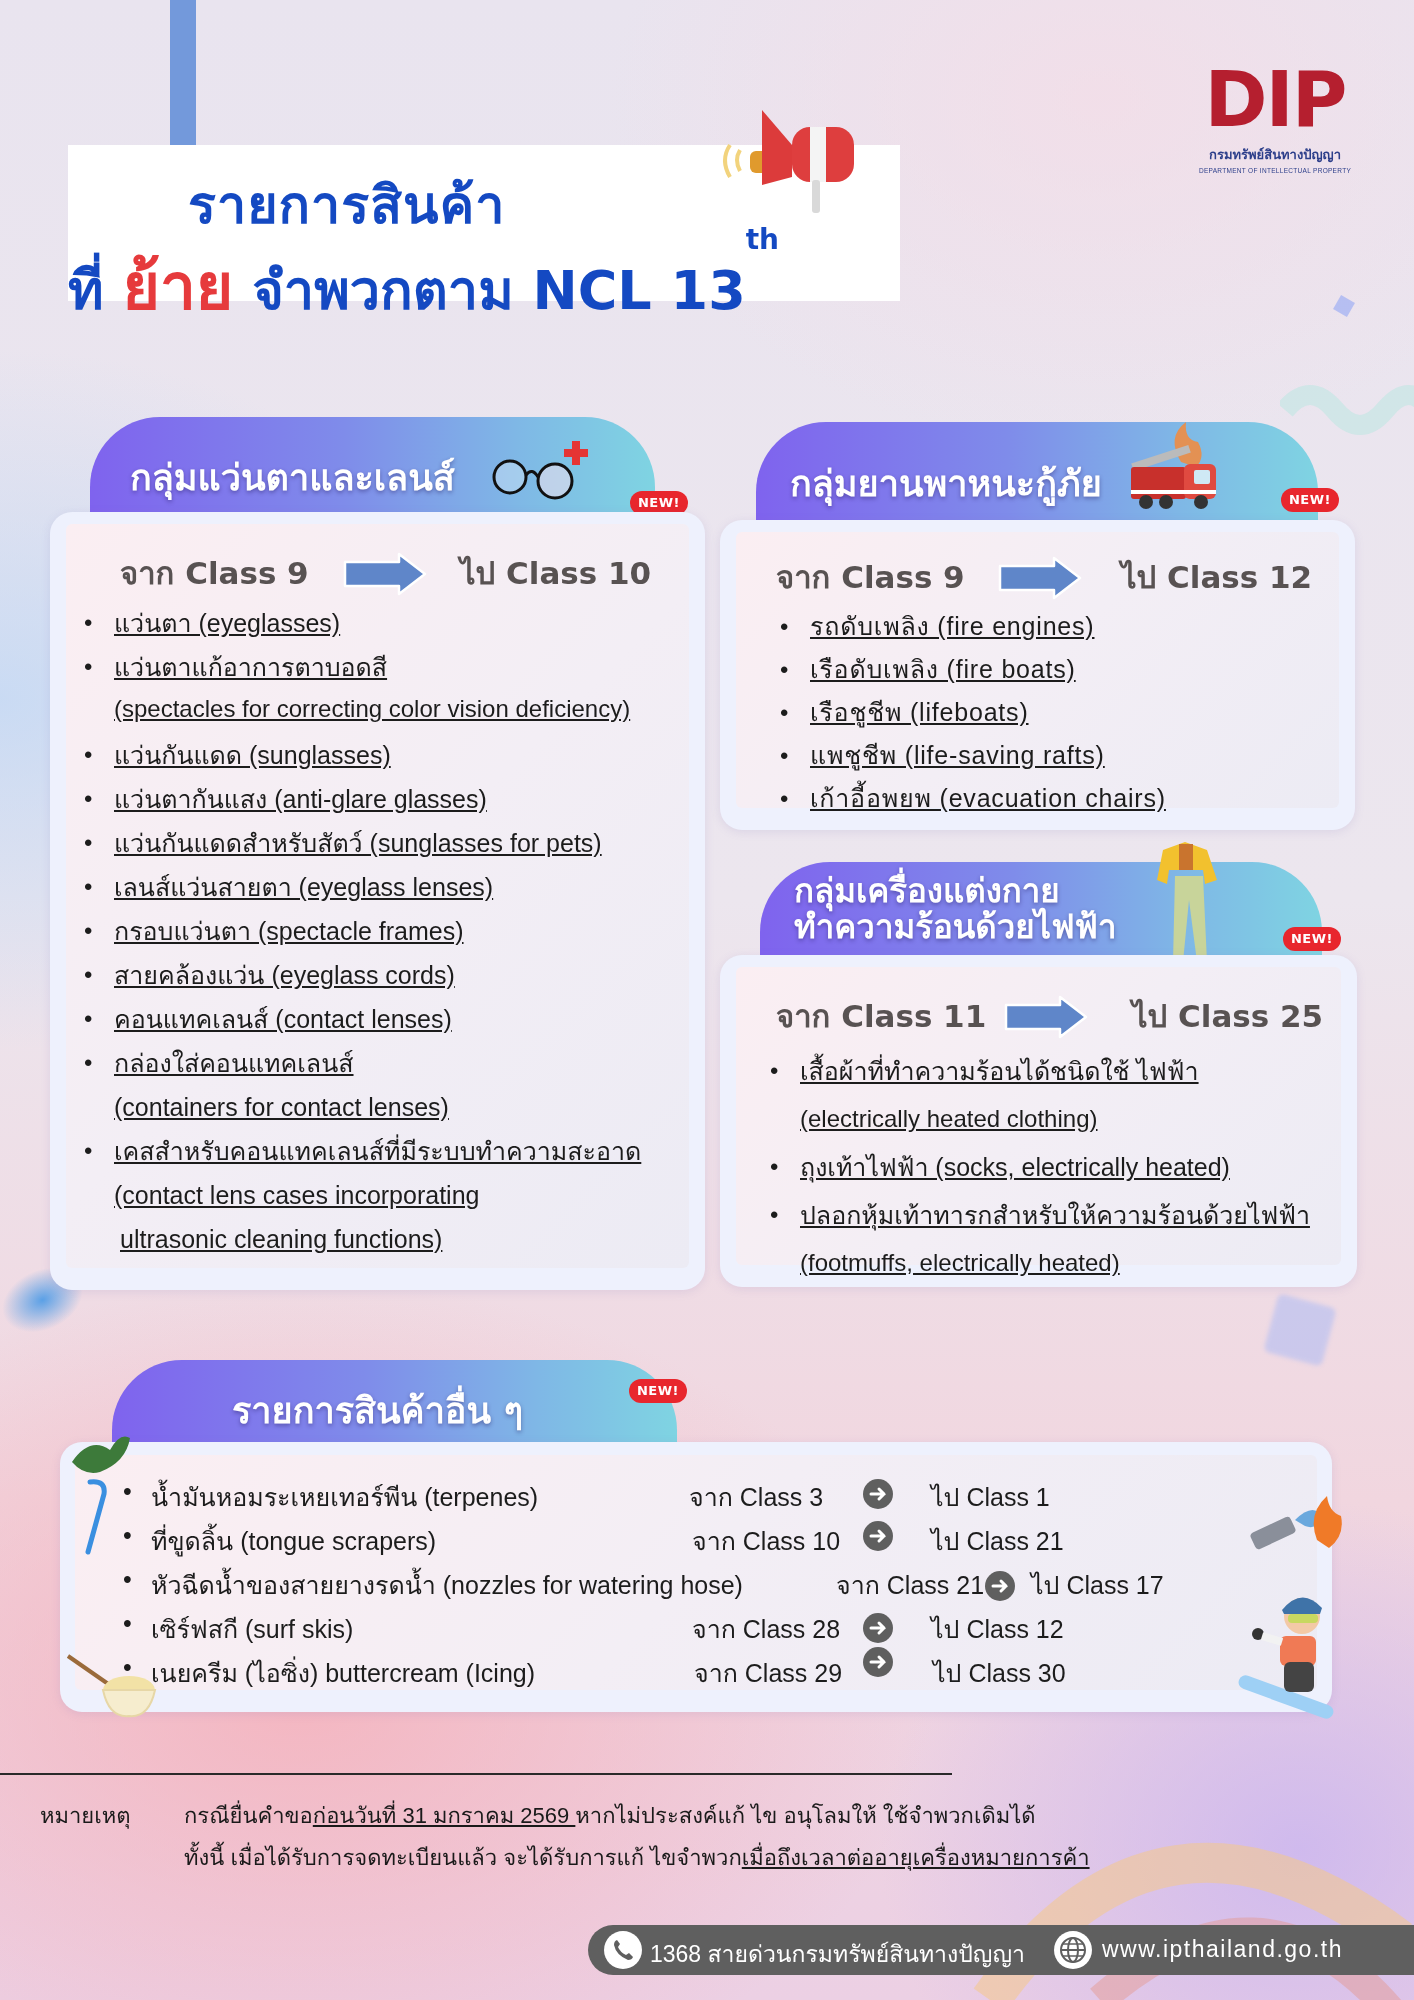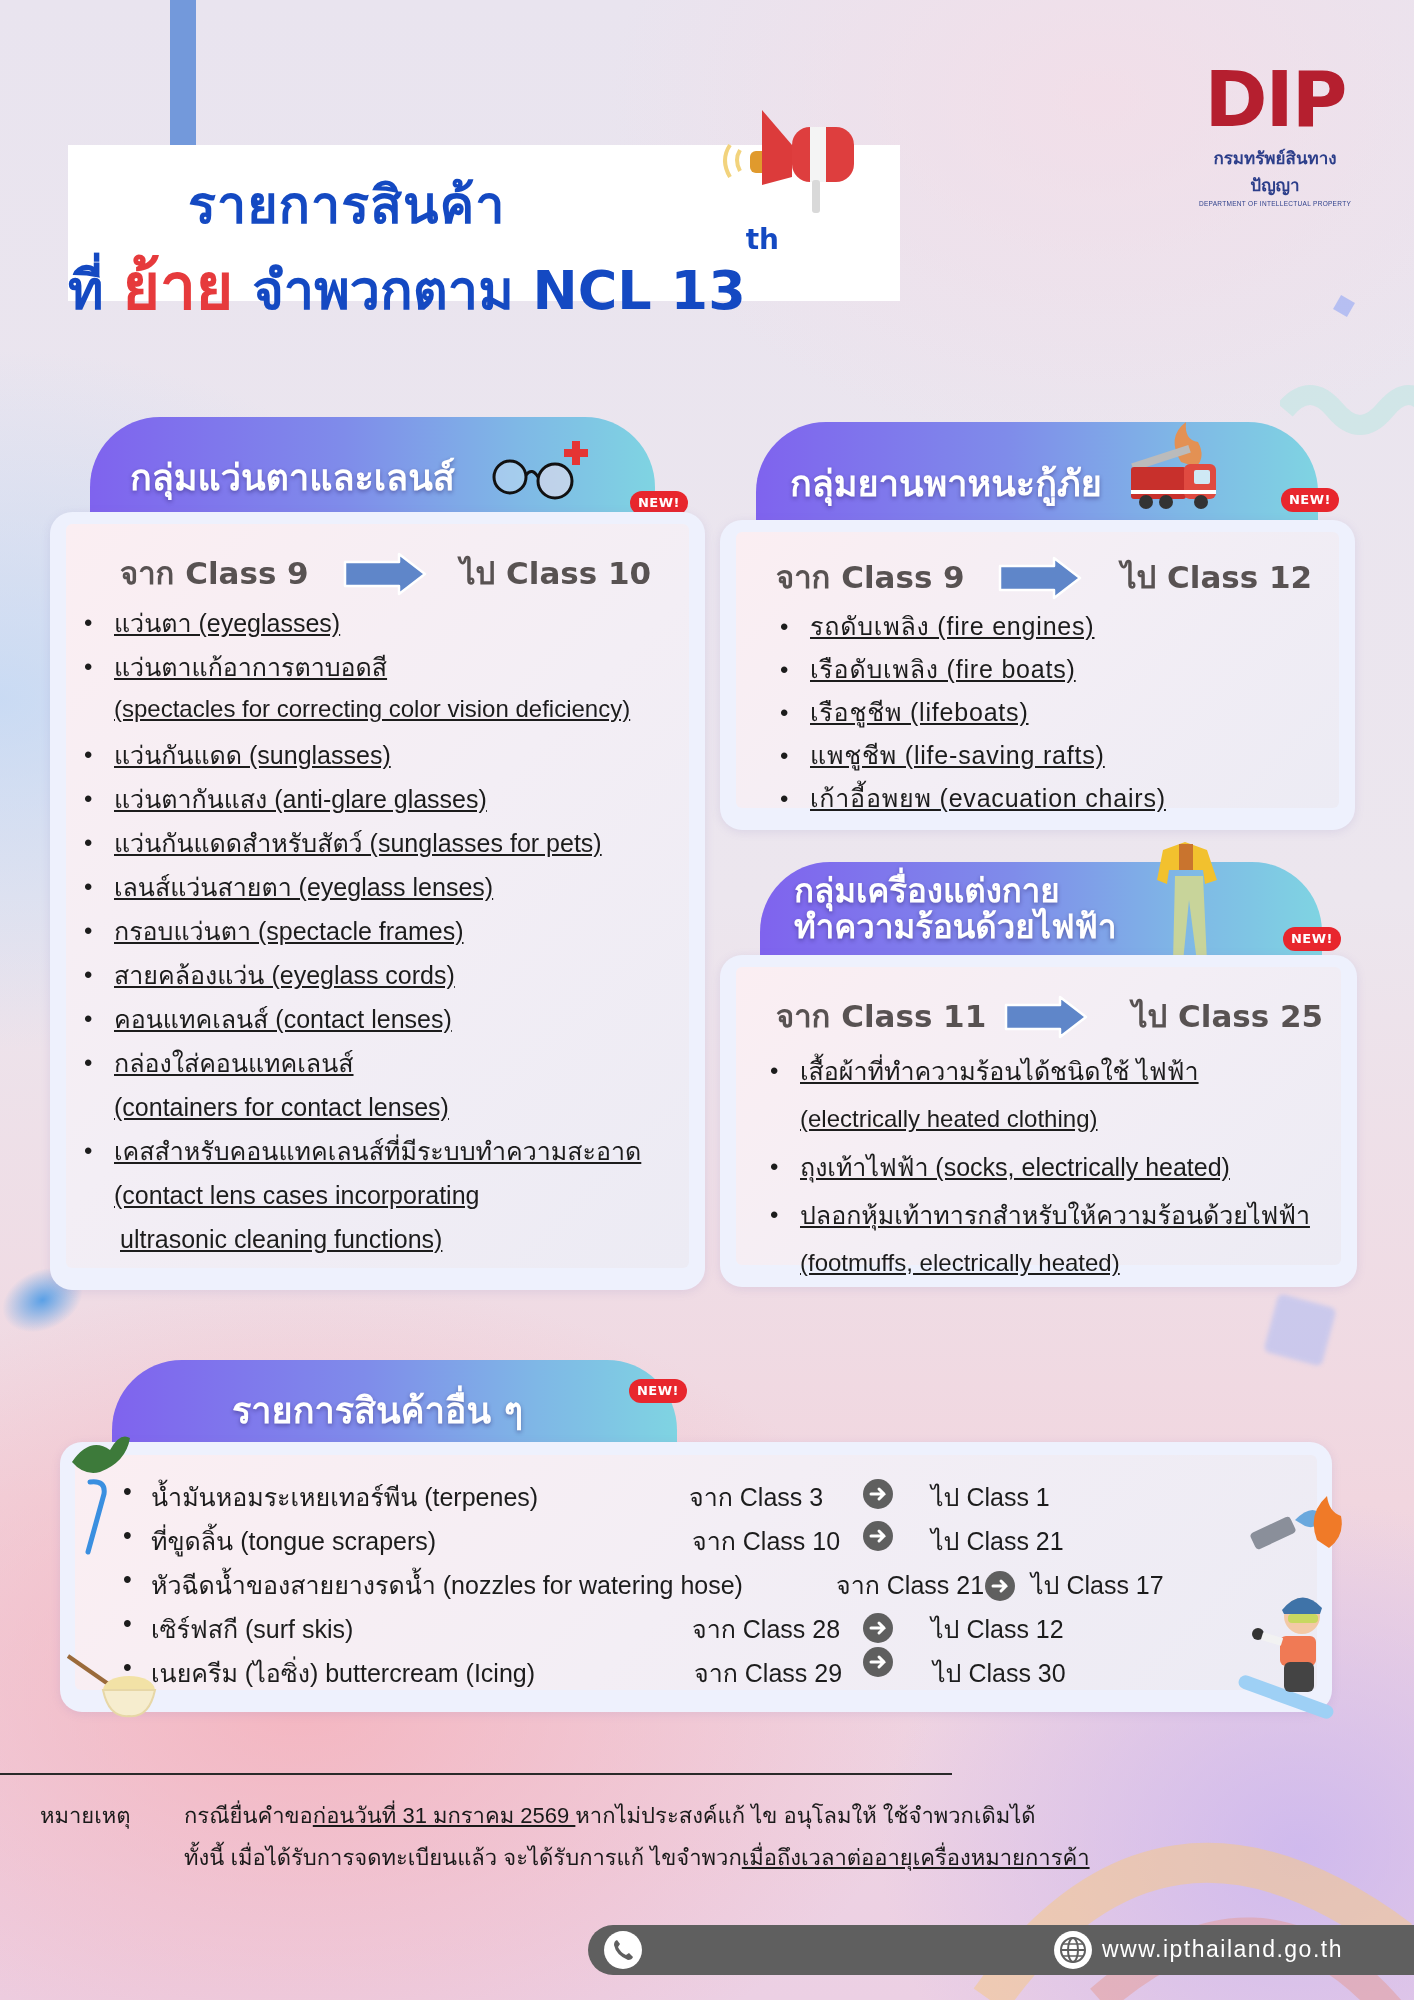--- a/index.html
+++ b/index.html
@@ -20,21 +20,21 @@
     text-align:left; color:#1449c2; font-family:"DejaVu Sans", sans-serif; font-weight:bold;
   }
   .title-line1 { position:absolute; left:0; right:0; top:18px; font-size:52px; padding-left:120px; letter-spacing:1px; }
   .title-line2 { position:absolute; left:0; right:0; top:90px; font-size:54px; white-space:nowrap; }
   .title-line2 .red { color:#e63a3c; font-size:64px; }
   .title-line2 sup { font-size:28px; vertical-align:top; position:relative; top:-12px; }
   .title-line3 { position:absolute; left:0; right:0; top:162px; font-size:44px; }
   .megaphone { position:absolute; left:712px; top:105px; width:150px; height:110px; }
   .logo { position:absolute; left:1190px; top:60px; width:170px; height:120px; text-align:center; }
   .logo-mark { font-family:"DejaVu Sans", sans-serif; font-weight:bold; font-size:76px; color:#b51f2f; letter-spacing:-2px; line-height:80px; }
-  .logo-th { font-size:17px; color:#2c3e8a; font-weight:bold; margin-top:4px; }
+  .logo-th { font-size:13px; color:#2c3e8a; font-weight:bold; margin-top:4px; }
   .logo-en { font-size:6.5px; color:#2c3e8a; letter-spacing:0.3px; margin-top:2px; }
 
   .pill-header {
     position:absolute; border-radius:70px 70px 0 0;
     background:linear-gradient(90deg, #7f63ee 0%, #7f8cea 45%, #7fb7e6 75%, #7fd4e2 100%);
     color:#fff; font-family:"DejaVu Sans", sans-serif; font-weight:bold;
     text-shadow:0 2px 4px rgba(40,30,100,0.45);
   }
   .pill-header .htext { position:absolute; white-space:nowrap; }
   .new-badge {
@@ -303,20 +303,21 @@
 <div class="note" style="left:184px;top:1840px;">
   <span>ทั้งนี้ เมื่อได้รับการจดทะเบียนแล้ว จะได้รับการแก้ ไขจำพวก</span><u>เมื่อถึงเวลาต่ออายุเครื่องหมายการค้า</u>
 </div>
 
 <div class="bottom-bar">
   <div class="circle-icon" style="left:16px;">
     <svg width="38" height="38" viewBox="0 0 38 38">
         <path d="M13 9 Q10 10 10 14 Q12 24 24 29 Q28 29 29 26 L25 22 L22 24 Q16 21 14 16 L16 13 Z" fill="#5f5f5f"></path>
       </svg>
   </div>
+  <span style="left:62px;">1368 สายด่วนกรมทรัพย์สินทางปัญญา</span>
   <div class="circle-icon" style="left:466px;">
     <svg width="38" height="38" viewBox="0 0 38 38">
         <circle cx="19" cy="19" r="12" stroke="#5f5f5f" stroke-width="2" fill="none"></circle>
         <ellipse cx="19" cy="19" rx="5" ry="12" stroke="#5f5f5f" stroke-width="2" fill="none"></ellipse>
         <line x1="7" y1="19" x2="31" y2="19" stroke="#5f5f5f" stroke-width="2"></line>
         <line x1="9" y1="13" x2="29" y2="13" stroke="#5f5f5f" stroke-width="1.5"></line>
         <line x1="9" y1="25" x2="29" y2="25" stroke="#5f5f5f" stroke-width="1.5"></line>
       </svg>
   </div>
   <a style="position:absolute;left:514px;top:11px;color:#fff;text-decoration:none;letter-spacing:1.5px;white-space:nowrap;">www.ipthailand.go.th</a>

